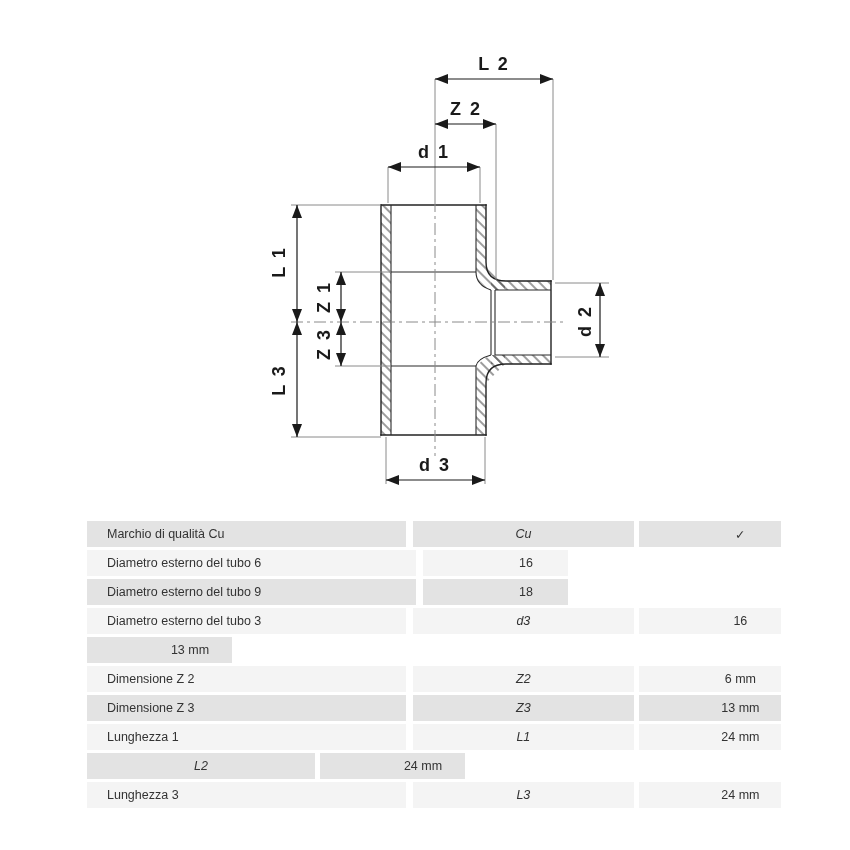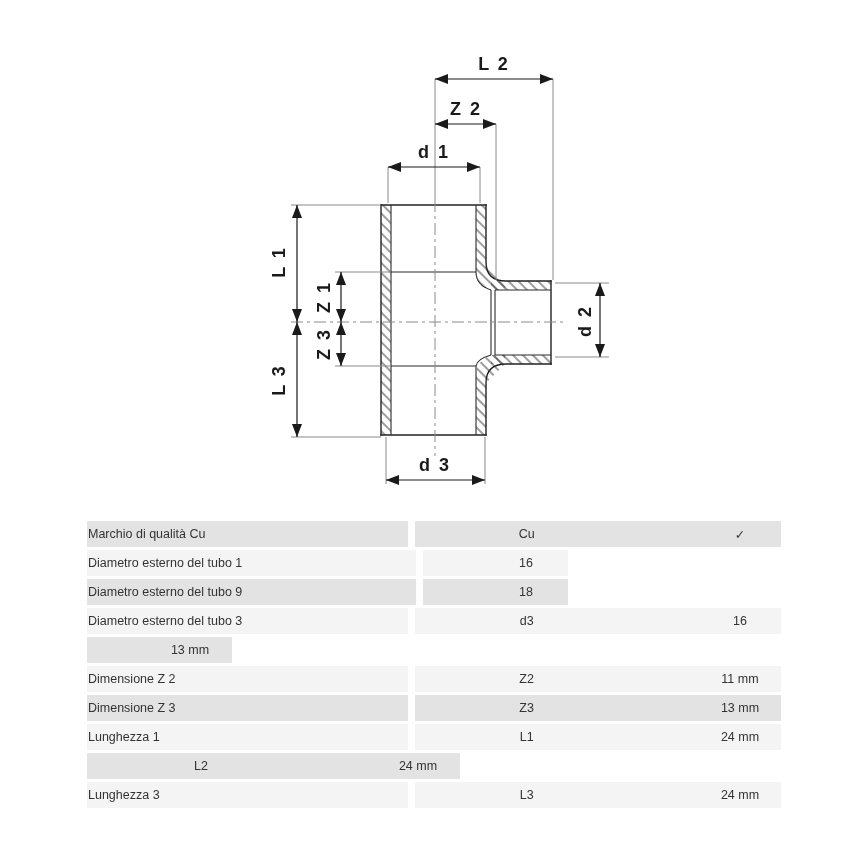--- a/index.html
+++ b/index.html
@@ -8,23 +8,23 @@
   #stage{position:absolute;left:8px;top:0;width:850px;height:850px;background:#fff;}
 
   
   #drawing{position:absolute;left:0;top:0;}
   .dim-label{font-size:18px;font-weight:600;letter-spacing:2px;fill:#1a1a1a;}
 
   
   #spec-table{position:absolute;left:79px;top:521px;width:694px;}
   .spec-row{display:flex;height:26px;margin-bottom:3px;font-size:12.5px;color:#333;}
   .spec-row .c1{width:329px;margin-right:7px;display:flex;align-items:center;
-                padding-left:1px;box-sizing:border-box;}
-  .spec-row .c2{width:228px;display:flex;align-items:center;
-                justify-content:center;box-sizing:border-box;}
+                padding-left:20px;box-sizing:border-box;}
+  .spec-row .c2{width:228px;margin-right:5px;display:flex;align-items:center;
+                justify-content:center;box-sizing:border-box;font-style:italic;}
   .spec-row .c3{width:145px;display:flex;align-items:center;justify-content:center;
                 padding-left:61px;box-sizing:border-box;}
   .row-dark  .c1,.row-dark  .c2,.row-dark  .c3{background:#e3e3e3;}
   .row-light .c1,.row-light .c2,.row-light .c3{background:#f4f4f4;}
 </style>
 </head>
 <body>
 
 <div id="stage">
 
@@ -115,39 +115,39 @@
     <text class="dim-label" x="427" y="471" text-anchor="middle">d 3</text>
   </svg>
 
   <div id="spec-table">
       <div class="spec-row row-dark">
       <div class="c1">Marchio di qualità Cu</div>
       <div class="c2">Cu</div>
       <div class="c3">✓</div>
     </div>
       <div class="spec-row row-light">
-      <div class="c1">Diametro esterno del tubo 1</div>
+      <div class="c1">Diametro esterno del tubo 6</div>
       <div class="c3">16</div>
     </div>
       <div class="spec-row row-dark">
       <div class="c1">Diametro esterno del tubo 9</div>
       <div class="c3">18</div>
     </div>
       <div class="spec-row row-light">
       <div class="c1">Diametro esterno del tubo 3</div>
       <div class="c2">d3</div>
       <div class="c3">16</div>
     </div>
       <div class="spec-row row-dark">
       <div class="c3">13 mm</div>
     </div>
       <div class="spec-row row-light">
       <div class="c1">Dimensione Z 2</div>
       <div class="c2">Z2</div>
-      <div class="c3">11 mm</div>
+      <div class="c3">6 mm</div>
     </div>
       <div class="spec-row row-dark">
       <div class="c1">Dimensione Z 3</div>
       <div class="c2">Z3</div>
       <div class="c3">13 mm</div>
     </div>
       <div class="spec-row row-light">
       <div class="c1">Lunghezza 1</div>
       <div class="c2">L1</div>
       <div class="c3">24 mm</div>

